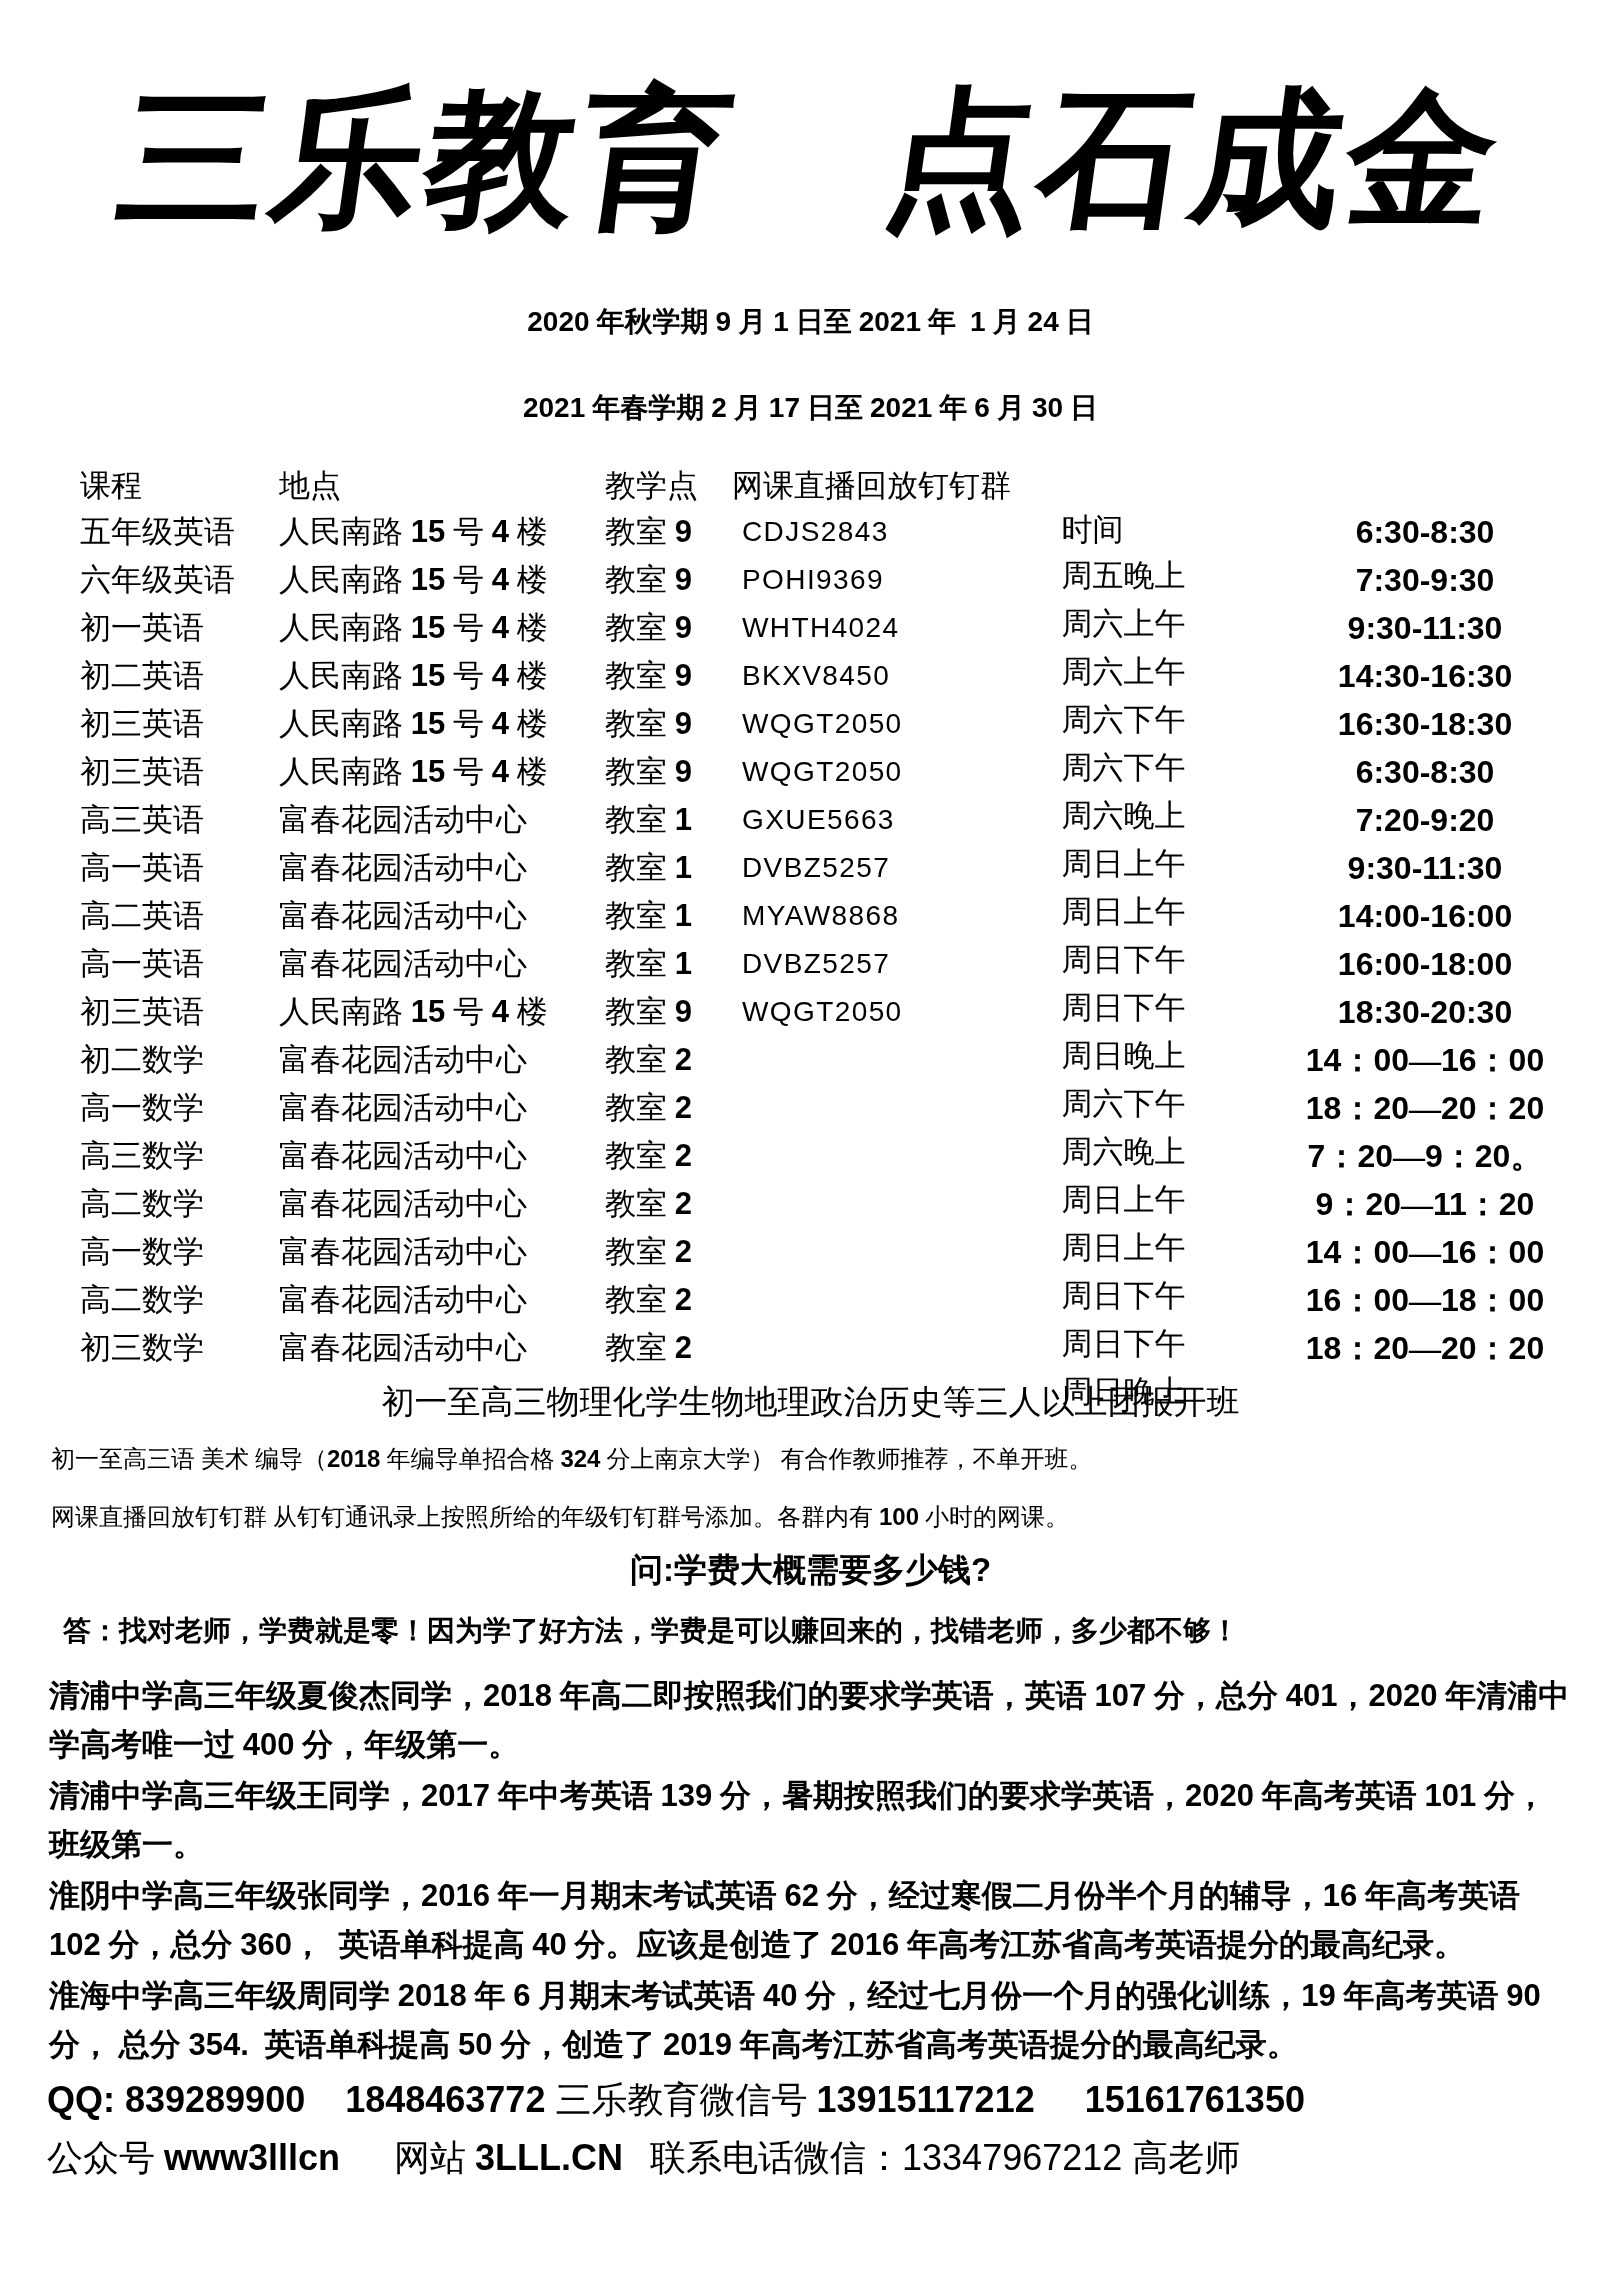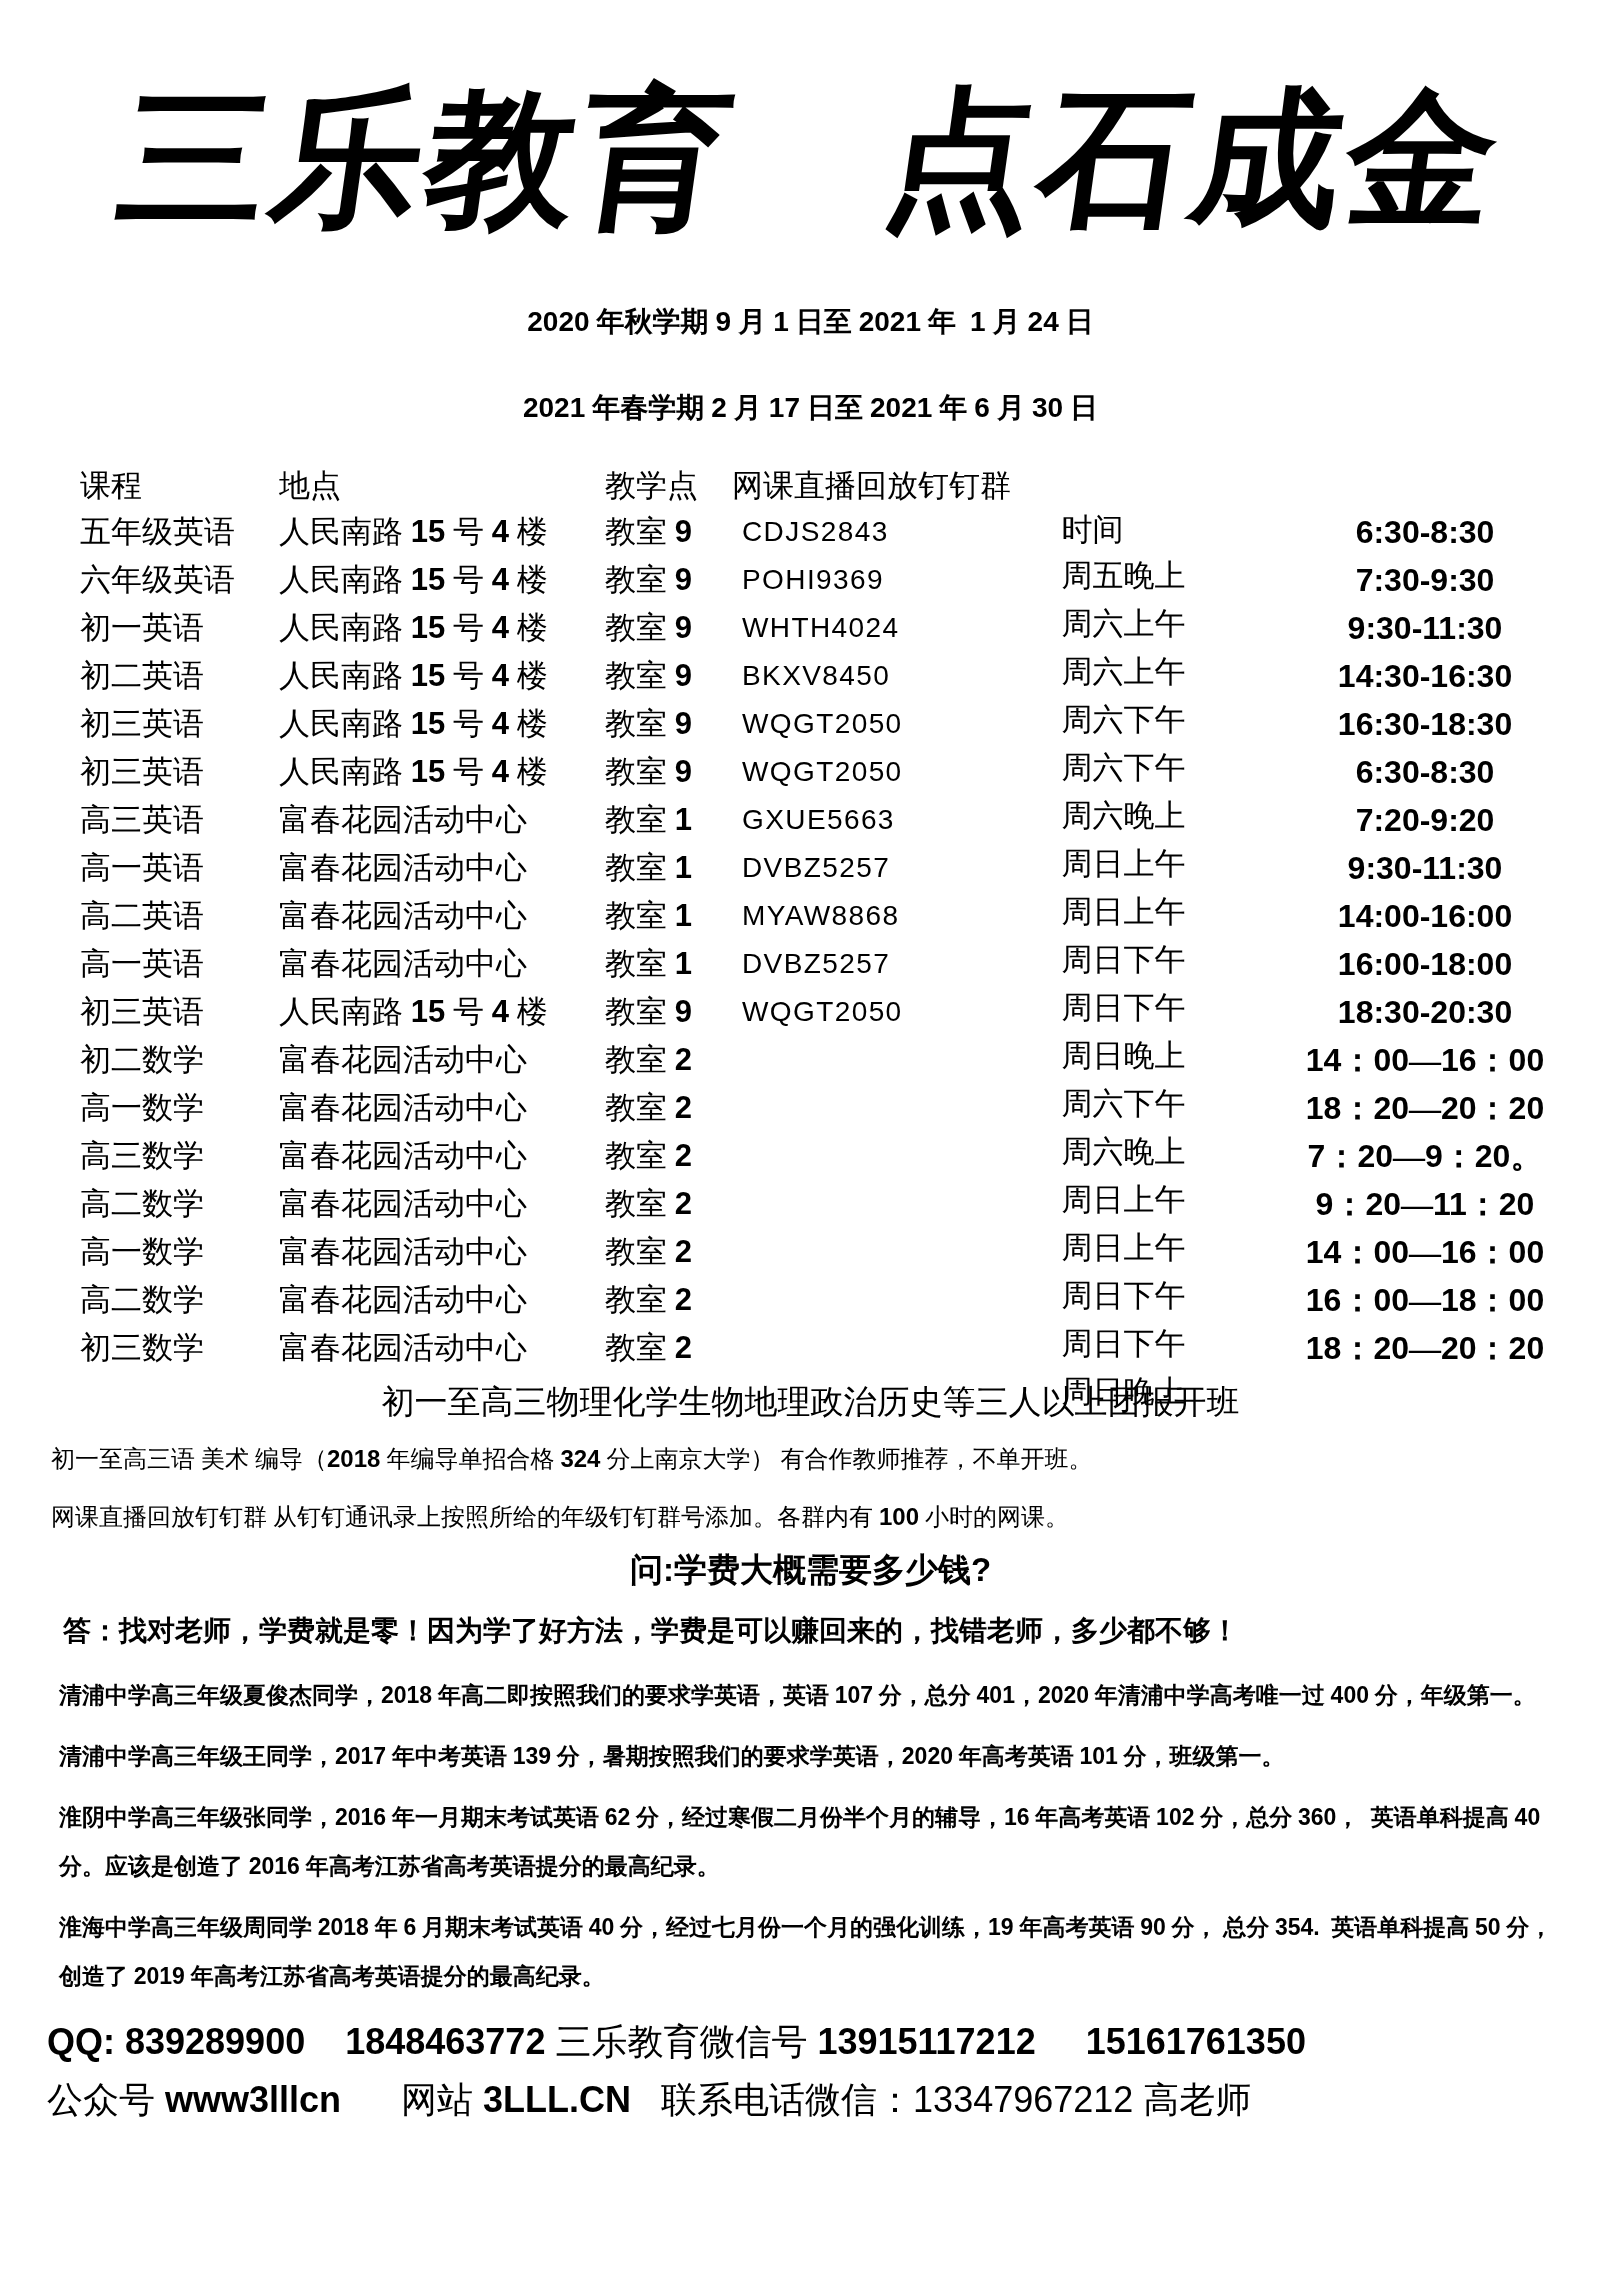--- a/index.html
+++ b/index.html
@@ -65,33 +65,33 @@
     font-size: 33px; line-height: 43px; margin: 0;
   }
   .answer {
     font-family: "Liberation Sans", sans-serif;
     font-weight: bold;
     font-size: 28px; line-height: 48px; margin: 16px;
     white-space: pre-wrap;
   }
 
   .testimonial {
-    font-size: 23px; line-height: 49px; margin: 12px;
+    font-size: 31px; line-height: 49px; margin: 2px;
     font-weight: 600;
     white-space: pre-wrap;
   }
 
   .contact-line {
     font-size: 36px; line-height: 58px; margin: 0;
     white-space: pre-wrap;
   }
   .contact-line:first-of-type { margin-top: 16px; }
   .seg-num  { font-family: "Liberation Sans", sans-serif; font-weight: bold; }
   .seg-boldcjk { font-family: "Liberation Sans", sans-serif; font-weight: normal; }
-  .seg-cjk { font-family: Liberation Sans, sans-serif; margin-top: 12px; }
+  .seg-cjk { font-family: Liberation Serif, serif; margin-top: 12px; }
 </style>
 </head>
 <body>
 
 <div class="page">
 
   <h1 class="title">三乐教育　点石成金</h1>
 
   <p class="date-line"><span class="latin">2020</span><span> 年秋学期 </span><span class="latin">9</span><span> 月 </span><span class="latin">1</span><span> 日至 </span><span class="latin">2021</span><span> 年  </span><span class="latin">1</span><span> 月 </span><span class="latin">24</span><span> 日</span></p>
   <p class="date-line"><span class="latin">2021</span><span> 年春学期 </span><span class="latin">2</span><span> 月 </span><span class="latin">17</span><span> 日至 </span><span class="latin">2021</span><span> 年 </span><span class="latin">6</span><span> 月 </span><span class="latin">30</span><span> 日</span></p>

